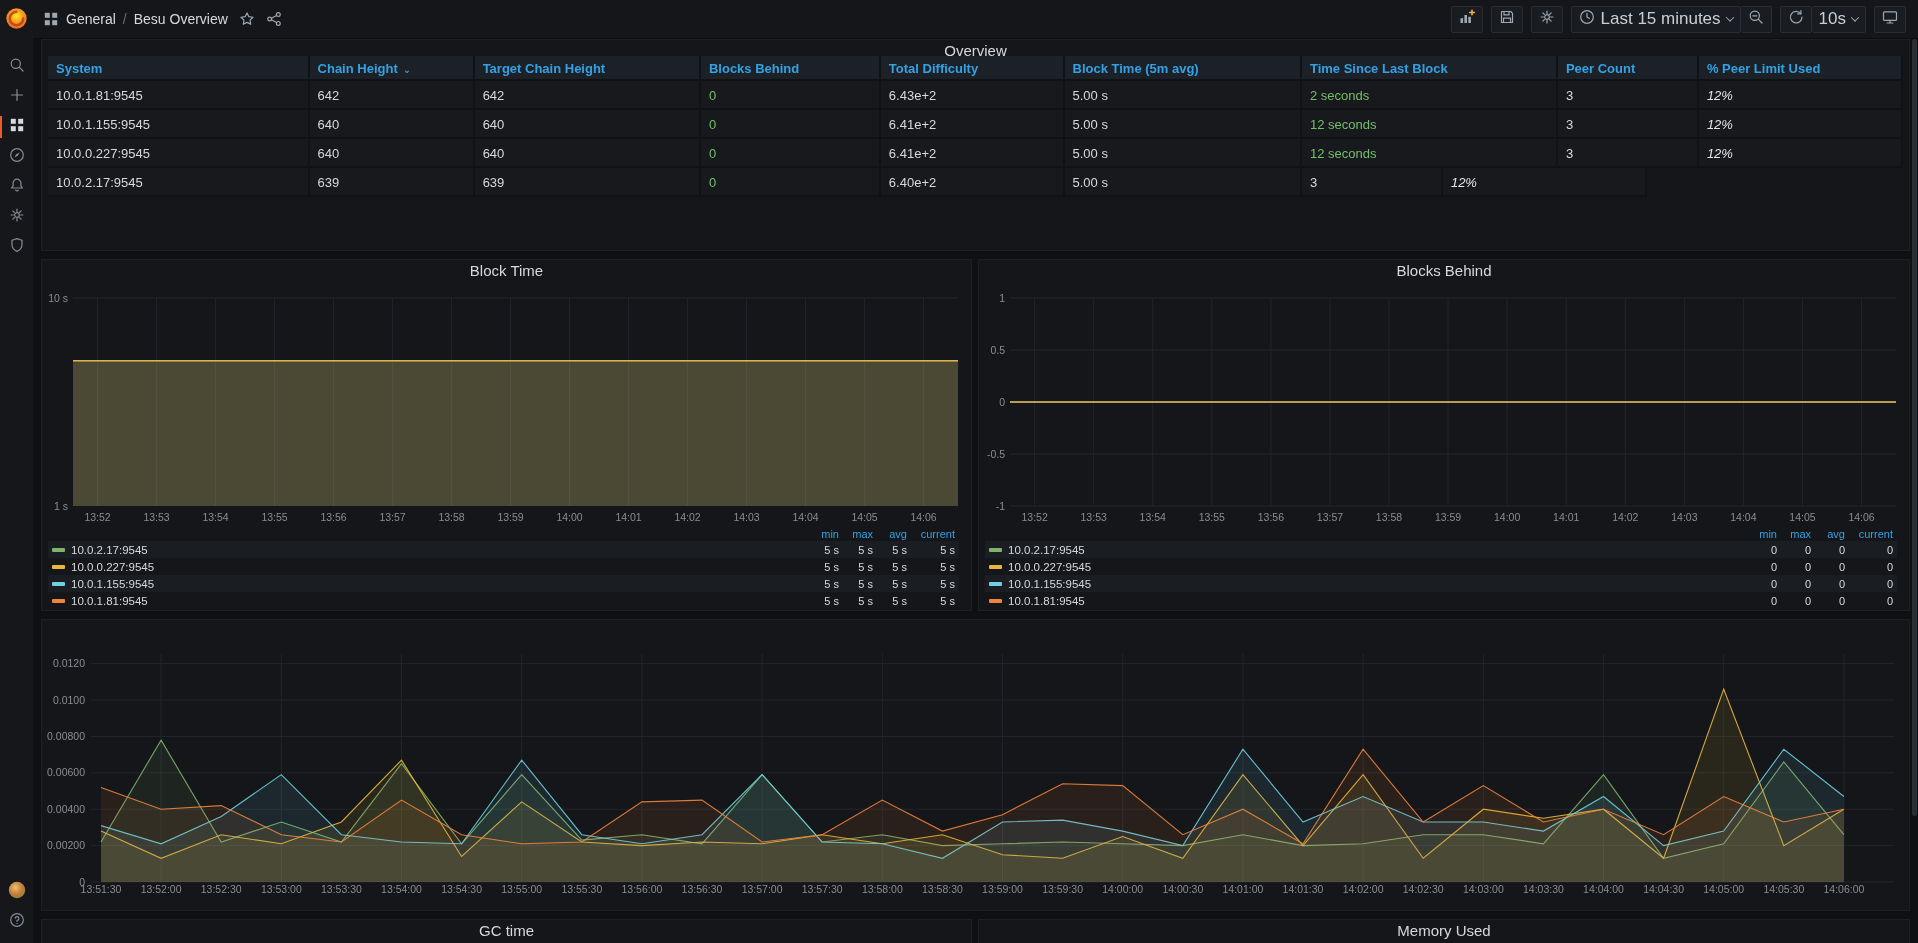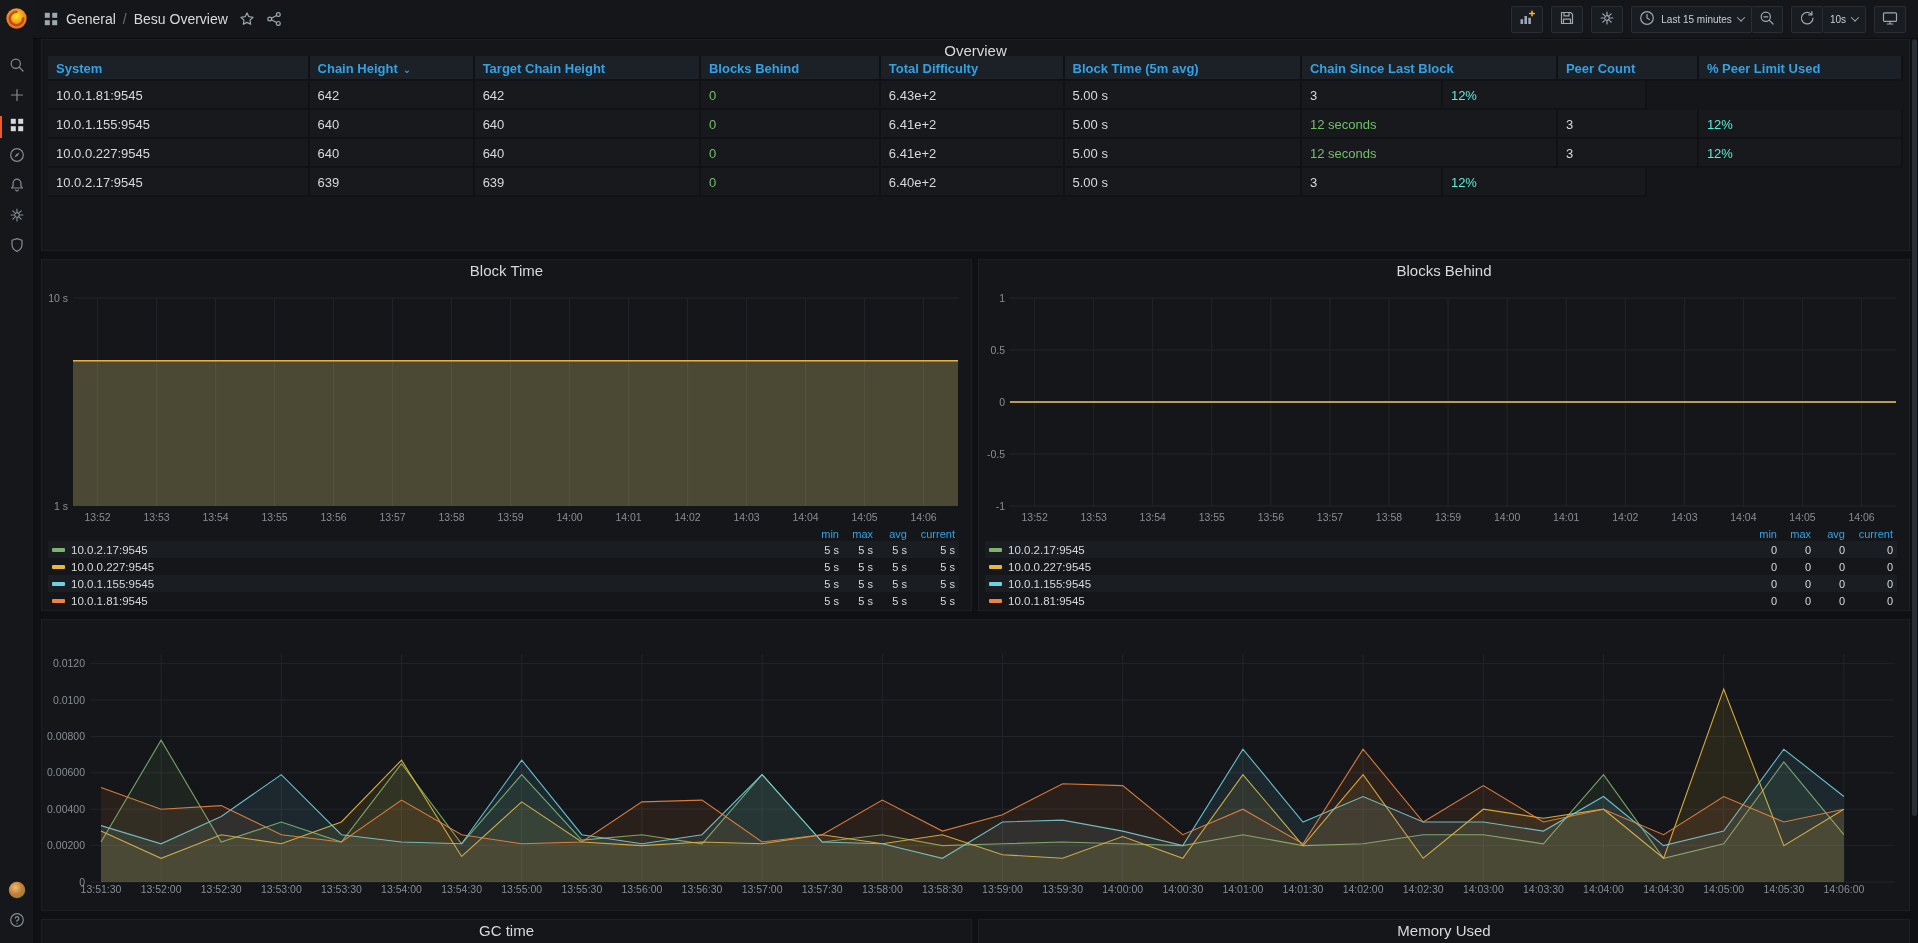--- a/index.html
+++ b/index.html
@@ -18,21 +18,21 @@
   
   .navbar { position:absolute; left:33px; top:0; right:0; height:39px; background:#141619; border-bottom:1px solid #0b0d10; display:flex; align-items:center; justify-content:space-between; padding:0 12px 0 10px;gap:44px; }
   .nav-left { display:flex; align-items:center; gap:7px; }
   .nav-left .dash-icon { color:#9fa7b3; display:flex; }
   .bc-text { font-size:14px; color:#d8d9da; cursor:pointer; }
   .bc-sep { font-size:14px; color:#696e75; }
   .bc-ico { color:#9fa7b3; display:flex; margin-left:4px; cursor:pointer; }
   .nav-right { display:flex; align-items:center; gap:8px; }
   .nav-group { display:flex; }
   .nav-group .nav-btn + .nav-btn { border-left:none; }
-  .nav-btn { height:27px; min-width:29px; background:#191c20; border:1px solid #2a2e34; border-radius:2px; display:flex; align-items:center; justify-content:center; gap:6px; padding:0 7px; color:#9fa7b3; font-size:10px; cursor:pointer; }
+  .nav-btn { height:27px; min-width:29px; background:#191c20; border:1px solid #2a2e34; border-radius:2px; display:flex; align-items:center; justify-content:center; gap:6px; padding:0 7px; color:#9fa7b3; font-size:17px; cursor:pointer; }
   .nav-btn .lbl { color:#c7d0d9; white-space:nowrap; }
   .chev { width:6px; height:6px; border-right:1.4px solid #9fa7b3; border-bottom:1.4px solid #9fa7b3; transform:rotate(45deg) translate(-1px,-1px); }
 
   
   .content { position:absolute; left:33px; top:39px; width:1885px; height:904px; overflow:hidden; }
   .panel { position:absolute; background:#141619; border:1px solid #1c1f24; }
   .panel-title { position:absolute; top:0; left:0; right:0; height:22px; text-align:center; font-size:15px; font-weight:500; color:#d8d9da; line-height:22px; cursor:pointer; }
   #panel-overview    { left:8px;   top:0px;   width:1869px; height:212px; }
   #panel-block-time  { left:8px;   top:220px; width:931px;  height:352px; }
   #panel-blocks-behind{ left:945px; top:220px; width:932px;  height:352px; }
@@ -40,21 +40,21 @@
   #panel-gc          { left:8px;   top:880px; width:931px;  height:60px; }
   #panel-mem         { left:945px; top:880px; width:932px;  height:60px; }
 
   
   .otable { position:absolute; left:6px; right:6px; top:16px; font-size:13px; }
   .trow { display:flex; }
   .tcell { padding:0 8px; height:29px; line-height:29px; background:#17191d; border-right:2px solid #101215; border-bottom:2px solid #101215; overflow:hidden; white-space:nowrap; }
   .thead .tcell { background:#1c2027; color:#33A2E5; font-weight:700; height:25px; line-height:25px; cursor:pointer; }
   .sort-caret { font-size:10px; margin-left:5px; }
   .v-green { color:#73BF69; }
-  .v-red { color:#5eead4; }
+  .v-red { color:#e5e5e5;font-style:italic; }
 
   
   .chart { position:absolute; left:1px; top:22px; width:calc(100% - 2px); }
   #panel-block-time .chart, #panel-blocks-behind .chart { height:246px; }
   #panel-cpu .chart { height:254px; }
   svg text { font-family:"Liberation Sans","DejaVu Sans",sans-serif; }
 
   
   .tlegend { position:absolute; top:266px; left:6px; right:12px; font-size:11.5px; }
   .tl-head { display:flex; height:15px; align-items:center; padding:0 4px; }
@@ -264,31 +264,32 @@
     <section class="panel" id="panel-overview">
       <div class="panel-title">Overview</div>
       <div class="otable" id="otable">
           <div class="trow thead">
             <div class="tcell" style="width: 14.1%;">System</div>
             <div class="tcell" style="width: 8.9%;">Chain Height<span class="sort-caret">⌄</span></div>
             <div class="tcell" style="width: 12.2%;">Target Chain Height</div>
             <div class="tcell" style="width: 9.7%;">Blocks Behind</div>
             <div class="tcell" style="width: 9.9%;">Total Difficulty</div>
             <div class="tcell" style="width: 12.8%;">Block Time (5m avg)</div>
-            <div class="tcell" style="width: 13.8%;">Chain Since Last Block</div>
+            <div class="tcell" style="width: 13.8%;">Time Since Last Block</div>
             <div class="tcell" style="width: 7.6%;">Peer Count</div>
             <div class="tcell" style="width: 11%;">% Peer Limit Used</div>
           </div>
           <div class="trow">
             <div class="tcell" style="width: 14.1%;">10.0.1.81:9545</div>
             <div class="tcell" style="width: 8.9%;">642</div>
             <div class="tcell" style="width: 12.2%;">642</div>
             <div class="tcell v-green" style="width: 9.7%;">0</div>
             <div class="tcell" style="width: 9.9%;">6.43e+2</div>
             <div class="tcell" style="width: 12.8%;">5.00 s</div>
+            <div class="tcell v-green" style="width: 13.8%;">2 seconds</div>
             <div class="tcell" style="width: 7.6%;">3</div>
             <div class="tcell v-red" style="width: 11%;">12%</div>
           </div>
           <div class="trow">
             <div class="tcell" style="width: 14.1%;">10.0.1.155:9545</div>
             <div class="tcell" style="width: 8.9%;">640</div>
             <div class="tcell" style="width: 12.2%;">640</div>
             <div class="tcell v-green" style="width: 9.7%;">0</div>
             <div class="tcell" style="width: 9.9%;">6.41e+2</div>
             <div class="tcell" style="width: 12.8%;">5.00 s</div>

